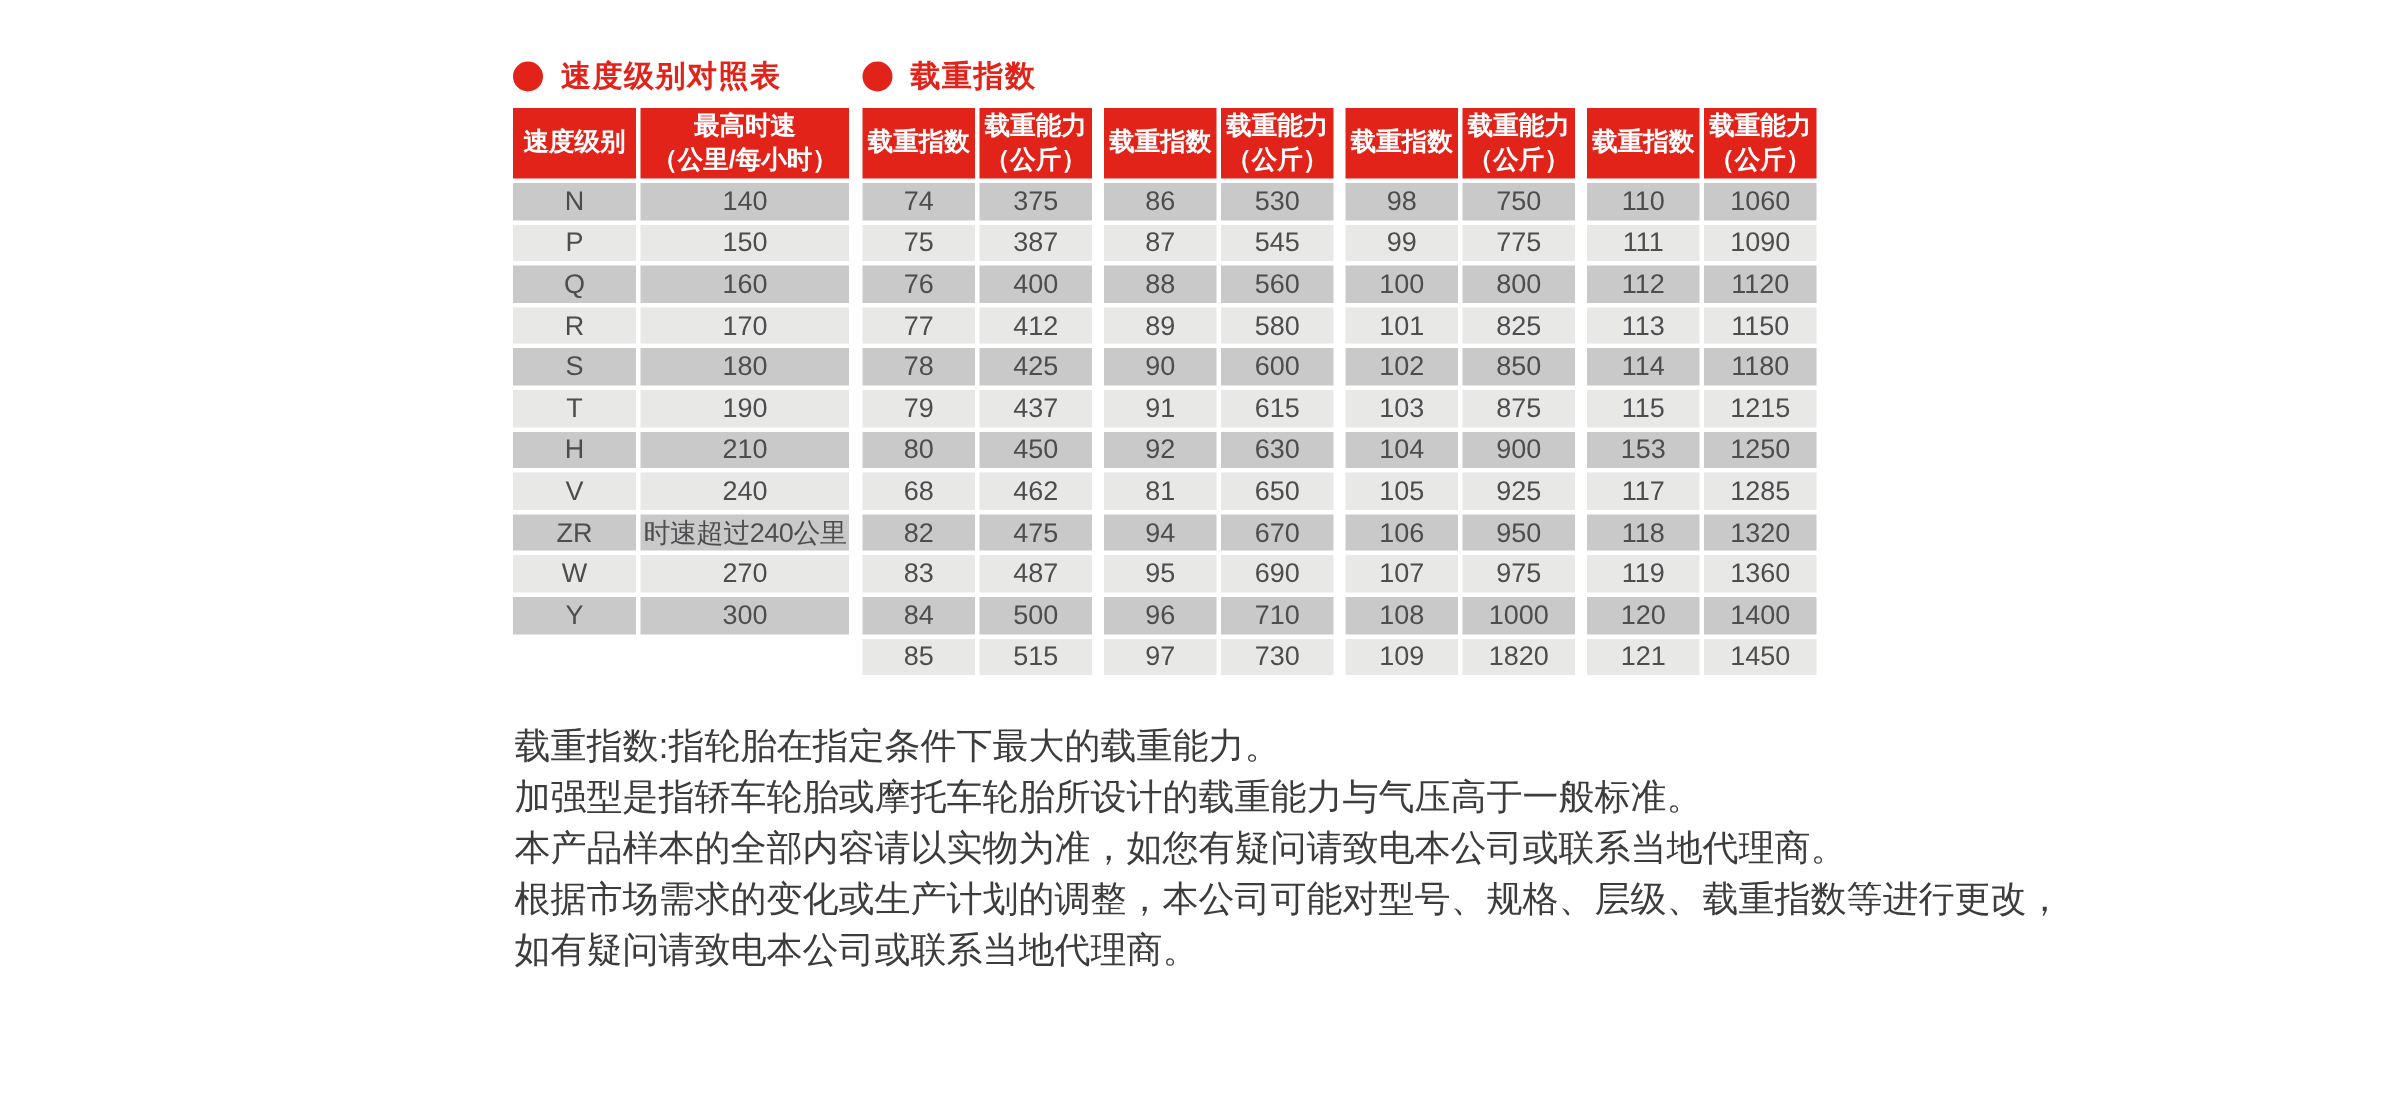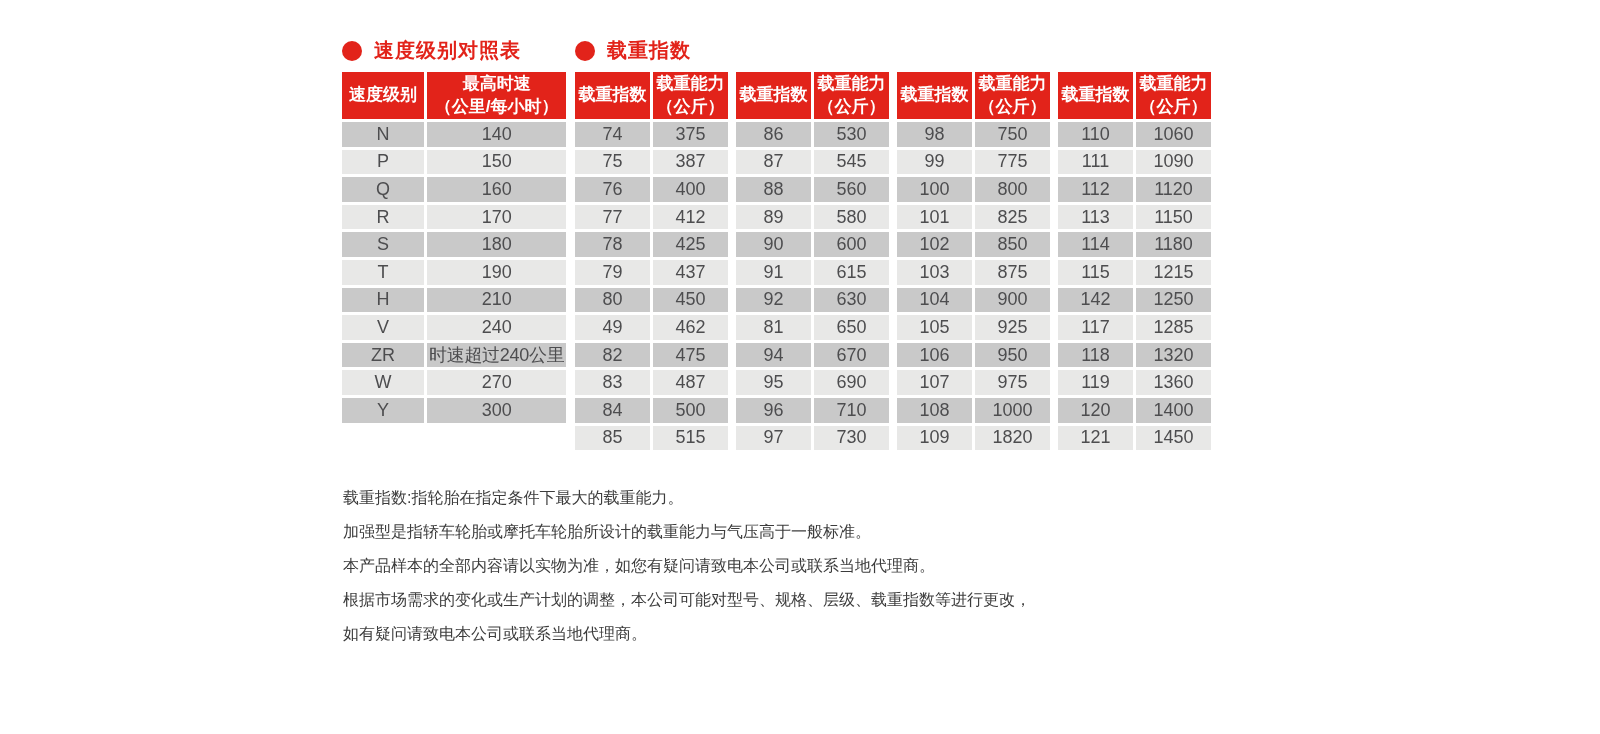--- a/index.html
+++ b/index.html
@@ -36,21 +36,21 @@
   td.long-text{font-size:16.5px;letter-spacing:-0.3px;}
 
   .speed-col-rating{width:82px;min-width:82px;}
   .speed-col-value{width:131px;min-width:131px;}
 
   .load-pairs{display:flex;gap:2px;margin-top:8px;margin-left:-3px;}
   .load-pairs table.data{margin:0;}
   .load-col{width:75px;min-width:75px;}
 
   .footnotes{position:absolute;left:343px;top:481px;color:var(--foot-text);}
-  .footnote-line{font-size:16px;line-height:34px;white-space:nowrap;}
+  .footnote-line{font-size:24px;line-height:34px;white-space:nowrap;}
 </style>
 </head>
 <body>
 
 <div class="page">
 
   <div class="speed-section">
     <div class="section-title">
       <span class="bullet"></span>
       <span class="title-text">速度级别对照表</span>
@@ -149,21 +149,21 @@
             </tr>
             <tr class="light">
               <td class="load-col">79</td>
               <td class="load-col">437</td>
             </tr>
             <tr class="dark">
               <td class="load-col">80</td>
               <td class="load-col">450</td>
             </tr>
             <tr class="light">
-              <td class="load-col">49</td>
+              <td class="load-col">68</td>
               <td class="load-col">462</td>
             </tr>
             <tr class="dark">
               <td class="load-col">82</td>
               <td class="load-col">475</td>
             </tr>
             <tr class="light">
               <td class="load-col">83</td>
               <td class="load-col">487</td>
             </tr>
@@ -322,21 +322,21 @@
             </tr>
             <tr class="dark">
               <td class="load-col">114</td>
               <td class="load-col">1180</td>
             </tr>
             <tr class="light">
               <td class="load-col">115</td>
               <td class="load-col">1215</td>
             </tr>
             <tr class="dark">
-              <td class="load-col">142</td>
+              <td class="load-col">153</td>
               <td class="load-col">1250</td>
             </tr>
             <tr class="light">
               <td class="load-col">117</td>
               <td class="load-col">1285</td>
             </tr>
             <tr class="dark">
               <td class="load-col">118</td>
               <td class="load-col">1320</td>
             </tr>

